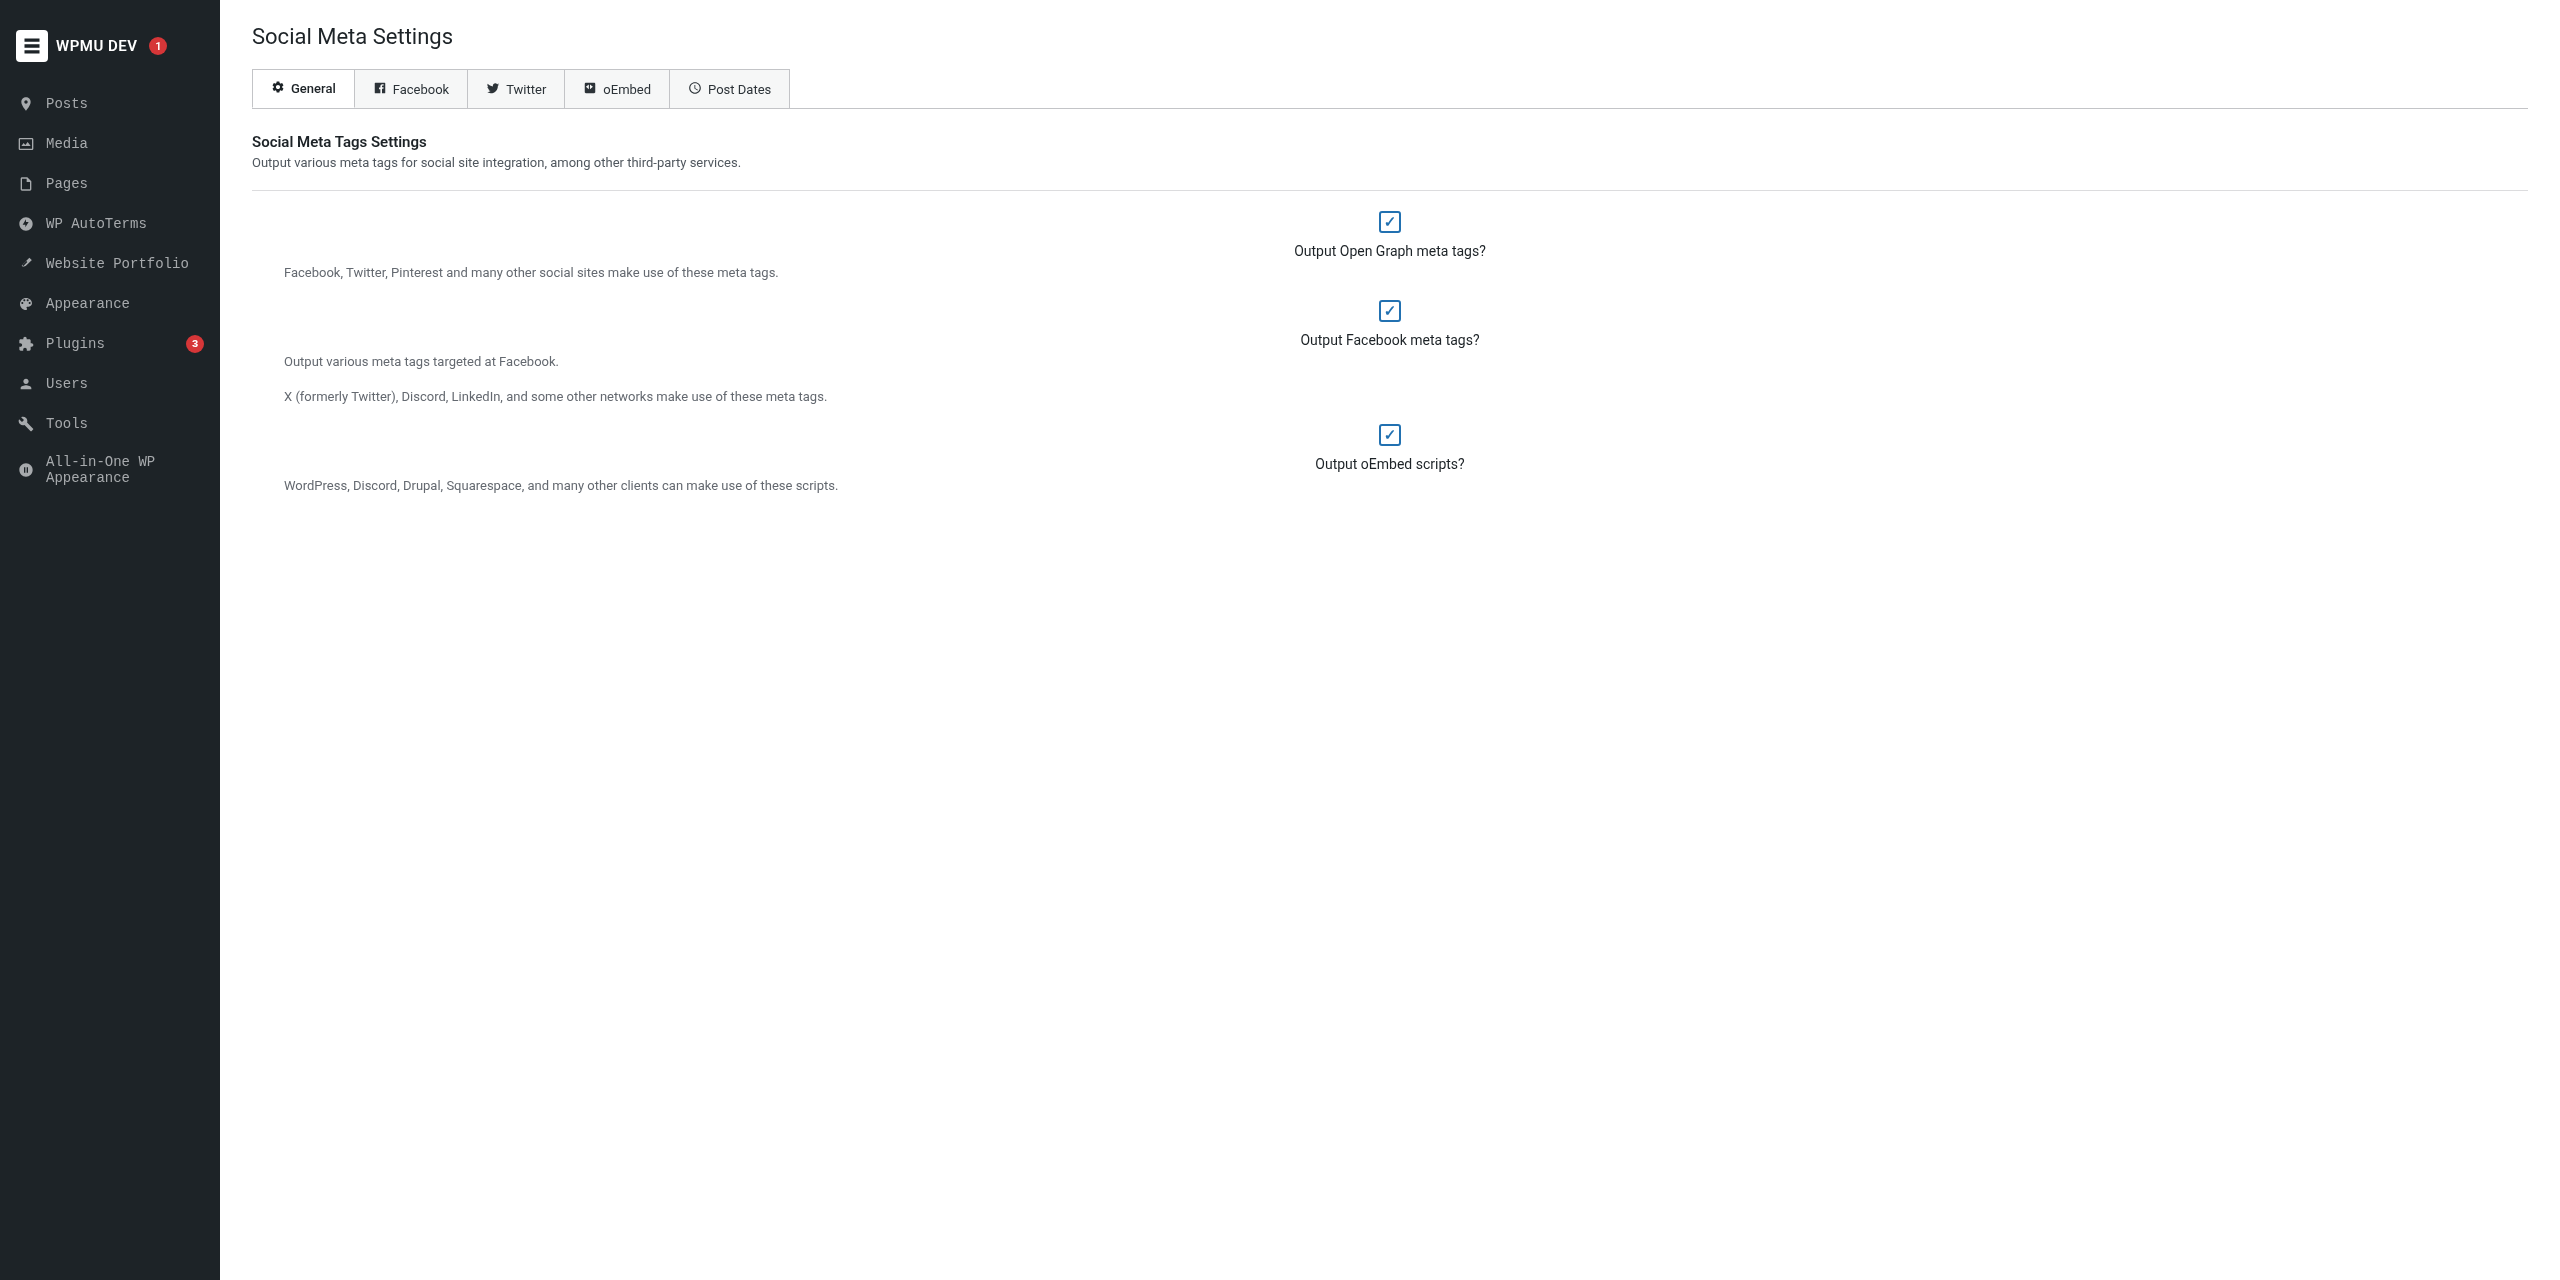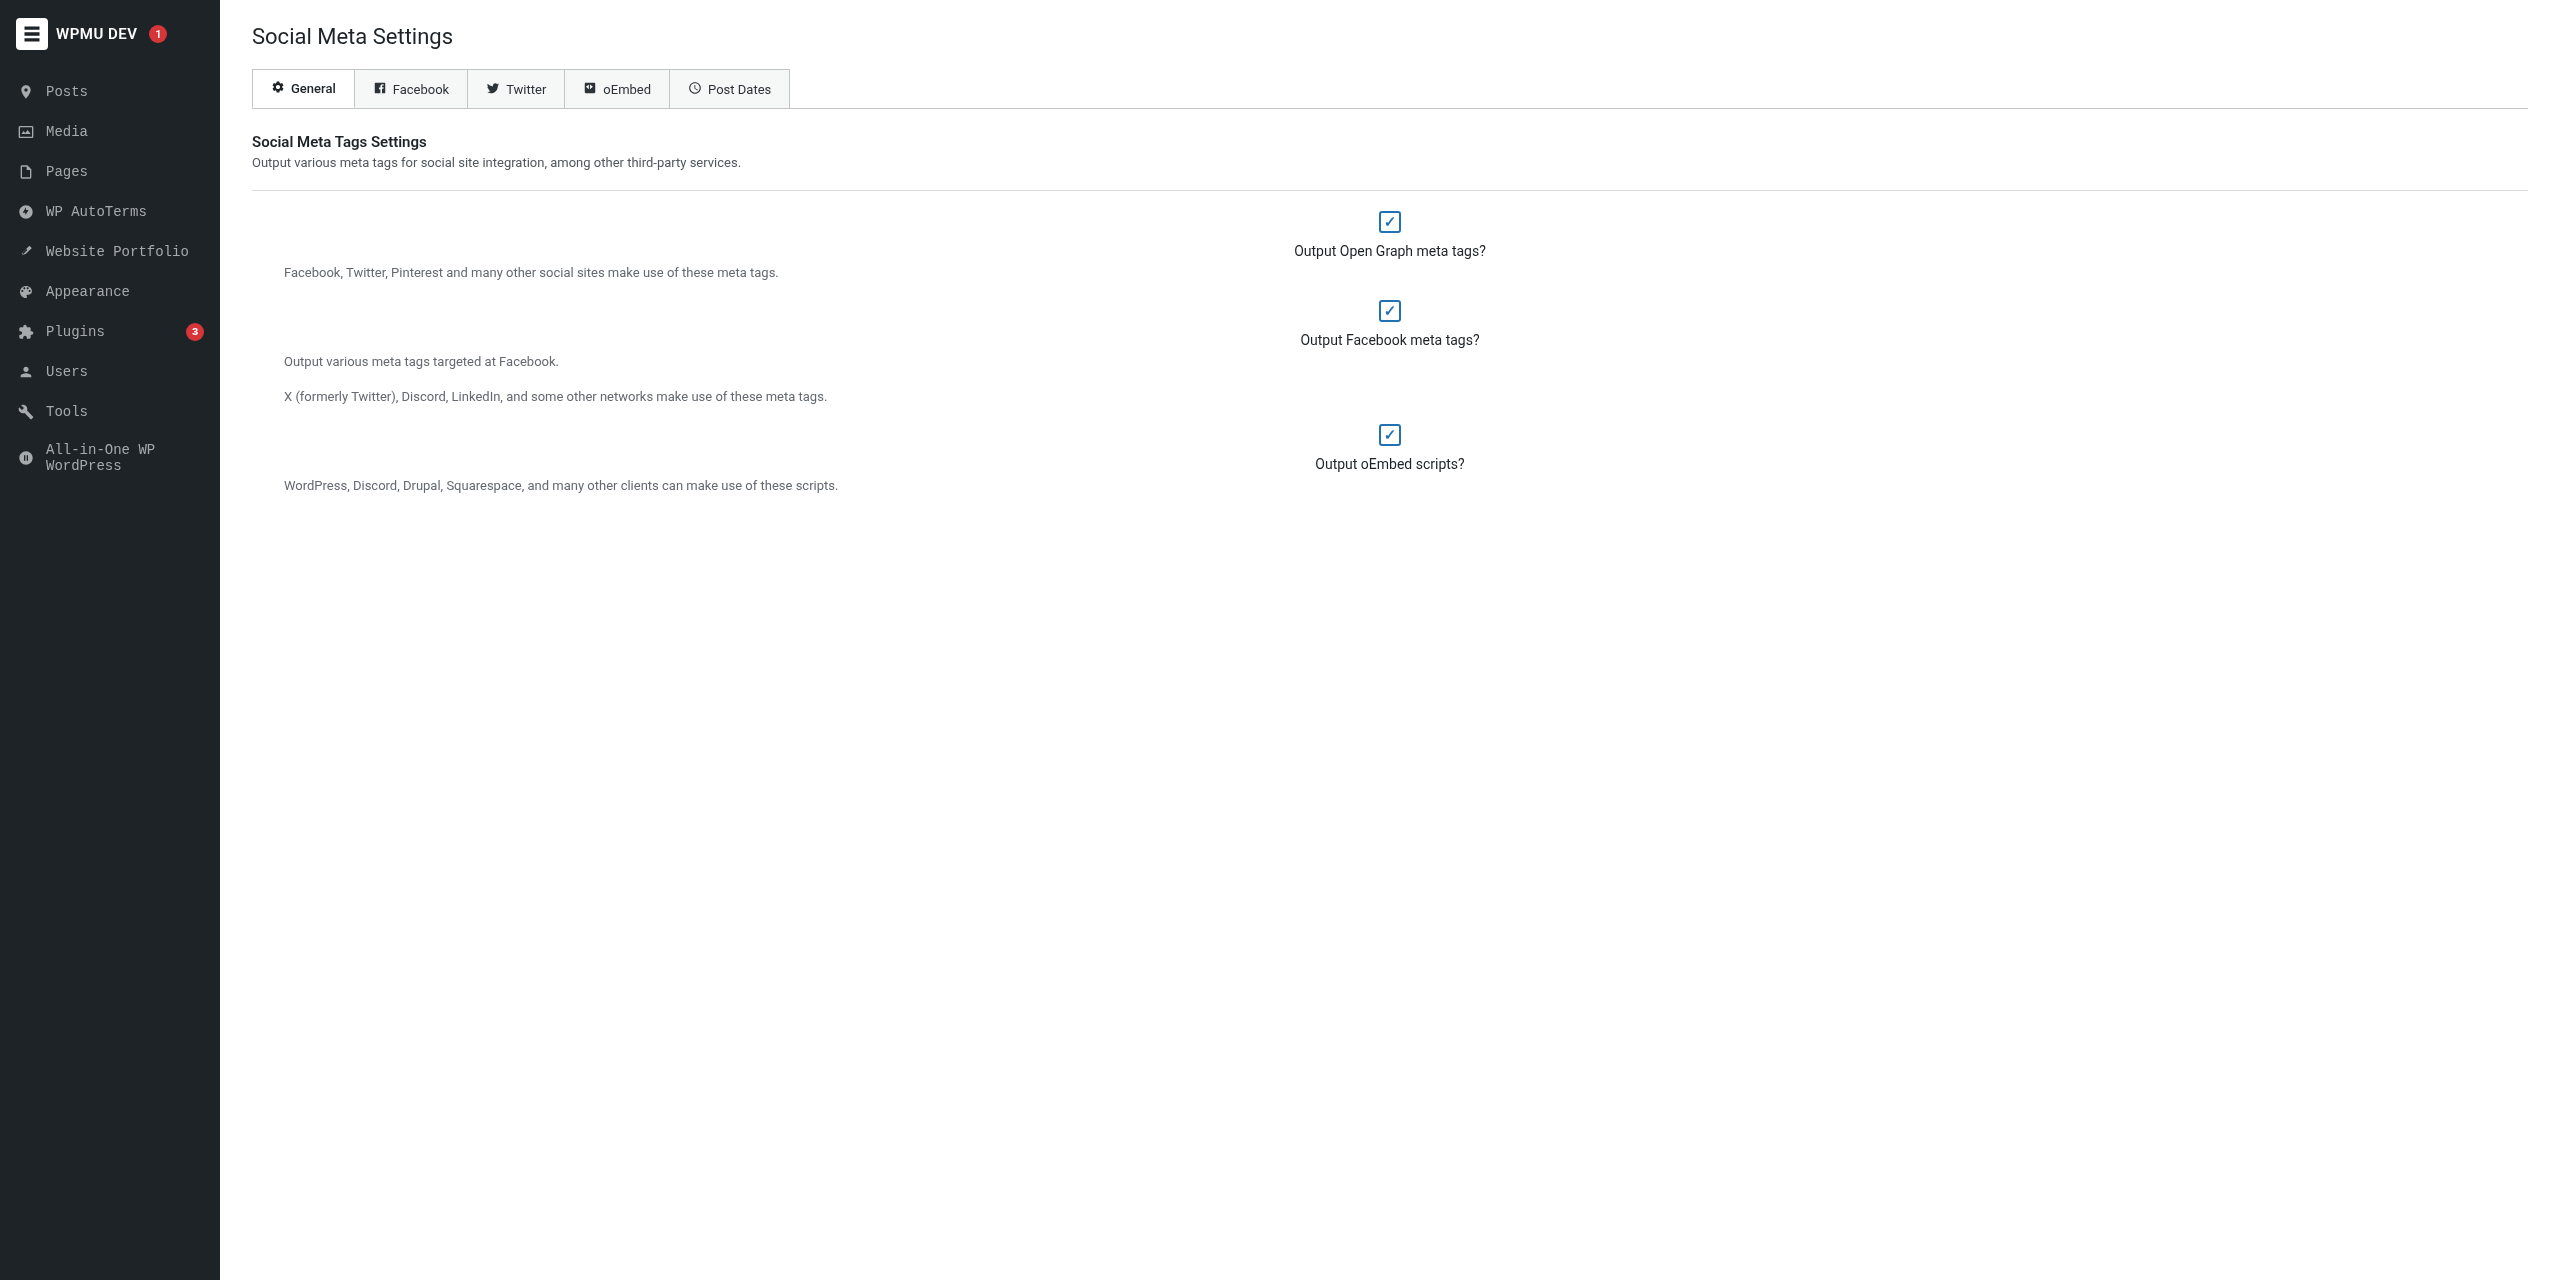--- a/index.html
+++ b/index.html
@@ -6,21 +6,21 @@
     body { font-family: -apple-system, BlinkMacSystemFont, "Segoe UI", Roboto, sans-serif; display: flex; height: 100vh; background: #f0f0f1; }
 
     
     #sidebar {
       width: 220px;
       min-width: 220px;
       background: #1d2327;
       color: #a7aaad;
       display: flex;
       flex-direction: column;
-      padding-top: 4px;
+      padding-top: 16px;
       height: 100%;
       overflow-y: auto;
     }
 
     .sidebar-header {
       display: flex;
       align-items: center;
       padding: 14px 16px;
       background: #1d2327;
       gap: 10px;
@@ -320,21 +320,21 @@
       </span>
       <span class="item-label">Tools</span>
     </div>
 
     <div class="sidebar-item">
       <span class="item-icon">
         <svg viewBox="0 0 24 24">
             <path d="M12 2C6.48 2 2 6.48 2 12s4.48 10 10 10 10-4.48 10-10S17.52 2 12 2zm-1 14H9V8h2v8zm4 0h-2V8h2v8z"></path>
           </svg>
       </span>
-      <span class="item-label">All-in-One WP WordPress</span>
+      <span class="item-label">All-in-One WP Appearance</span>
     </div>
 
   </div>
 </nav>
 
 <main id="main">
   <h1 class="page-title">Social Meta Settings</h1>
 
   <div class="tabs-container">
 

